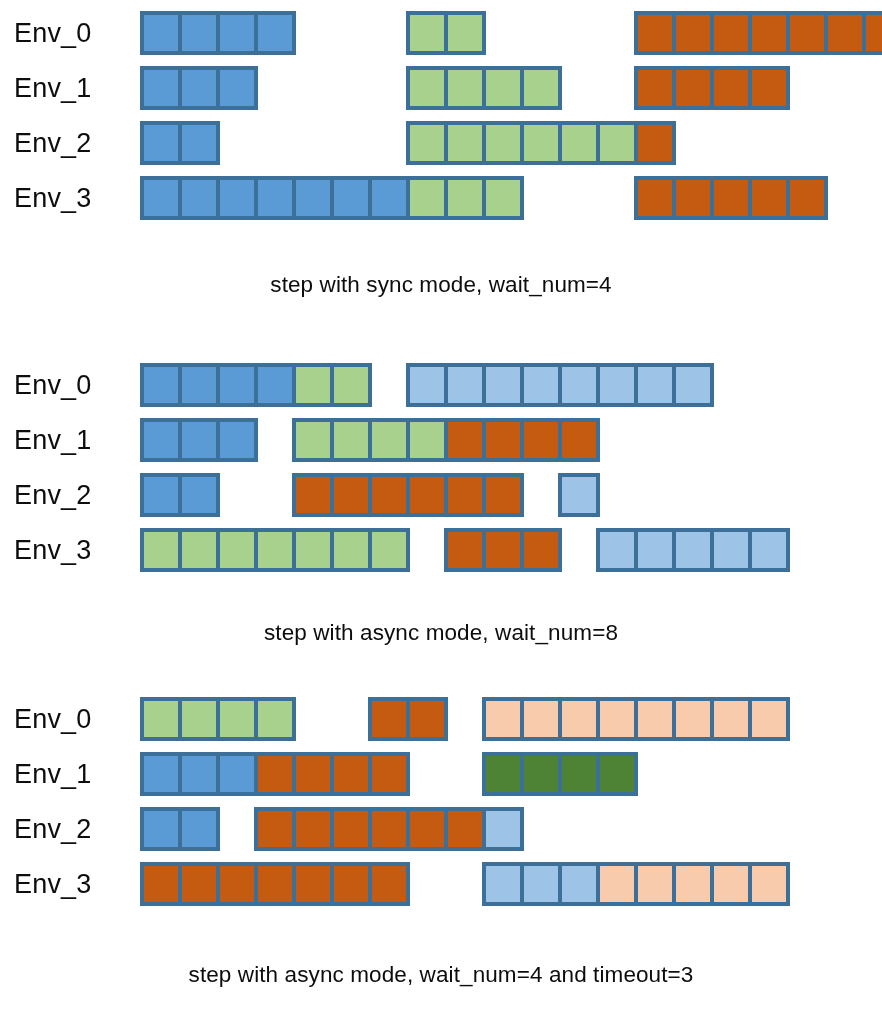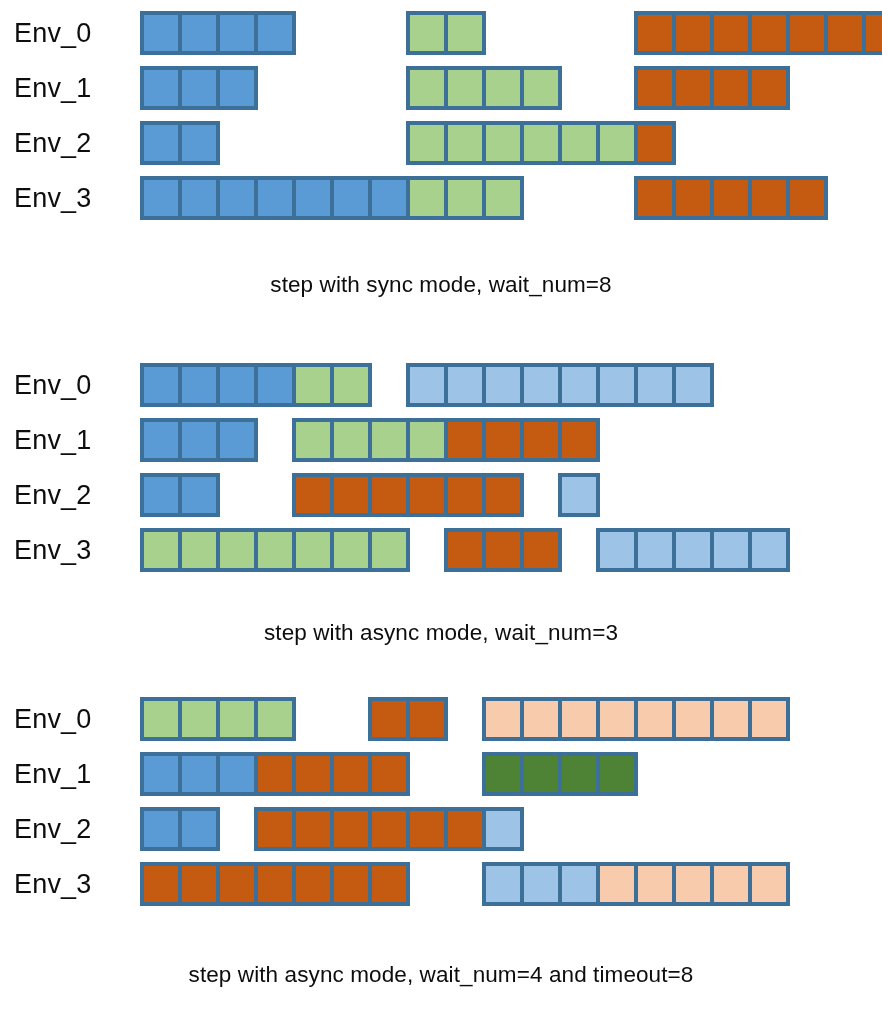--- a/index.html
+++ b/index.html
@@ -134,21 +134,21 @@
             </div>
             <div class="block" style="left: 634px;">
               <div class="cell c-orange" style="width: 34px;"></div>
               <div class="cell c-orange" style="width: 34px;"></div>
               <div class="cell c-orange" style="width: 34px;"></div>
               <div class="cell c-orange" style="width: 34px;"></div>
               <div class="cell c-orange" style="width: 34px;"></div>
             </div>
           </div>
         </div>
-        <div class="caption" style="position: absolute; left: 0px; right: 0px; top: 272px;">step with sync mode, wait_num=8</div>
+        <div class="caption" style="position: absolute; left: 0px; right: 0px; top: 272px;">step with sync mode, wait_num=4</div>
       </div>
       <div class="group">
         <div class="row" style="position: absolute; left: 0px; right: 0px; top: 360px;">
           <div class="row-label">Env_0</div>
           <div class="track">
             <div class="block" style="left: 140px;">
               <div class="cell c-blue" style="width: 34px;"></div>
               <div class="cell c-blue" style="width: 34px;"></div>
               <div class="cell c-blue" style="width: 34px;"></div>
               <div class="cell c-blue" style="width: 34px;"></div>
@@ -226,21 +226,21 @@
             </div>
             <div class="block" style="left: 596px;">
               <div class="cell c-lblue" style="width: 34px;"></div>
               <div class="cell c-lblue" style="width: 34px;"></div>
               <div class="cell c-lblue" style="width: 34px;"></div>
               <div class="cell c-lblue" style="width: 34px;"></div>
               <div class="cell c-lblue" style="width: 34px;"></div>
             </div>
           </div>
         </div>
-        <div class="caption" style="position: absolute; left: 0px; right: 0px; top: 620px;">step with async mode, wait_num=3</div>
+        <div class="caption" style="position: absolute; left: 0px; right: 0px; top: 620px;">step with async mode, wait_num=8</div>
       </div>
       <div class="group">
         <div class="row" style="position: absolute; left: 0px; right: 0px; top: 694px;">
           <div class="row-label">Env_0</div>
           <div class="track">
             <div class="block" style="left: 140px;">
               <div class="cell c-green" style="width: 34px;"></div>
               <div class="cell c-green" style="width: 34px;"></div>
               <div class="cell c-green" style="width: 34px;"></div>
               <div class="cell c-green" style="width: 34px;"></div>
@@ -316,16 +316,16 @@
               <div class="cell c-lblue" style="width: 34px;"></div>
               <div class="cell c-lblue" style="width: 34px;"></div>
               <div class="cell c-peach" style="width: 34px;"></div>
               <div class="cell c-peach" style="width: 34px;"></div>
               <div class="cell c-peach" style="width: 34px;"></div>
               <div class="cell c-peach" style="width: 34px;"></div>
               <div class="cell c-peach" style="width: 34px;"></div>
             </div>
           </div>
         </div>
-        <div class="caption" style="position: absolute; left: 0px; right: 0px; top: 962px;">step with async mode, wait_num=4 and timeout=8</div>
+        <div class="caption" style="position: absolute; left: 0px; right: 0px; top: 962px;">step with async mode, wait_num=4 and timeout=3</div>
       </div>
     </div>
 </div>
 
 </body></html>

